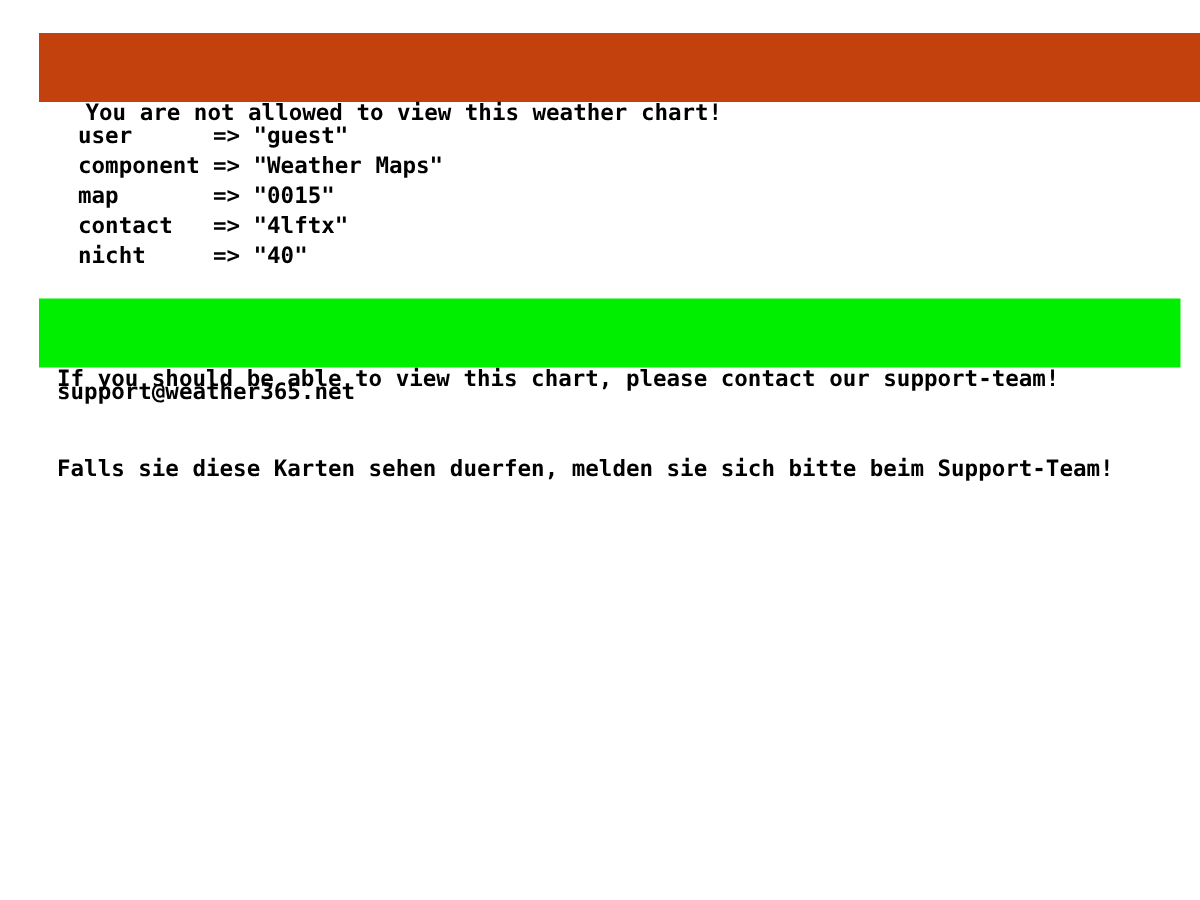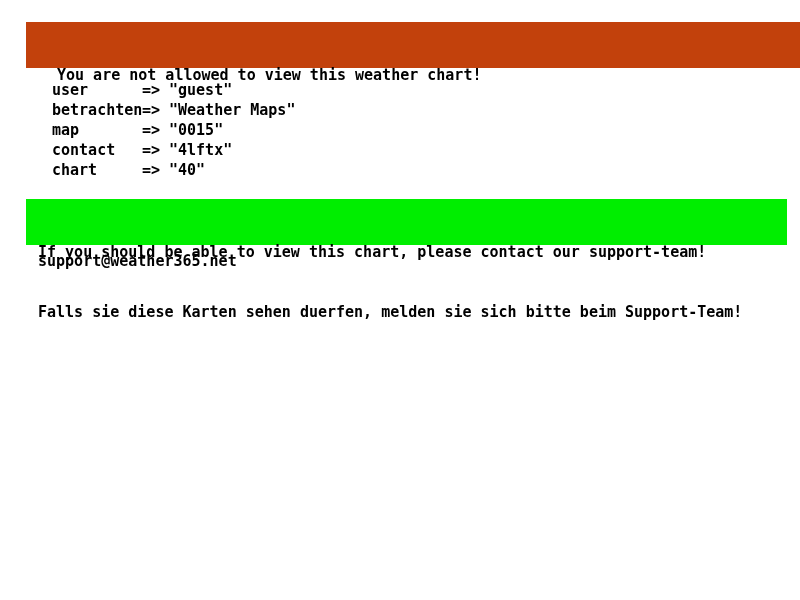--- a/index.html
+++ b/index.html
@@ -68,36 +68,36 @@
   <div class="line">You are not allowed to view this weather chart!</div>
 </div>
 
 <div class="details">
   <div class="kv-row">
     <span class="kv-key">user</span>
     <span class="kv-arrow">=&gt;</span>
     <span class="kv-value">"guest"</span>
   </div>
   <div class="kv-row">
-    <span class="kv-key">betrachten</span>
+    <span class="kv-key">component</span>
     <span class="kv-arrow">=&gt;</span>
     <span class="kv-value">"Weather Maps"</span>
   </div>
   <div class="kv-row">
     <span class="kv-key">map</span>
     <span class="kv-arrow">=&gt;</span>
     <span class="kv-value">"0015"</span>
   </div>
   <div class="kv-row">
     <span class="kv-key">contact</span>
     <span class="kv-arrow">=&gt;</span>
     <span class="kv-value">"4lftx"</span>
   </div>
   <div class="kv-row">
-    <span class="kv-key">chart</span>
+    <span class="kv-key">nicht</span>
     <span class="kv-arrow">=&gt;</span>
     <span class="kv-value">"40"</span>
   </div>
 </div>
 
 <div class="banner banner-green" style="background: rgb(0, 238, 0);">
   <div class="line">If you should be able to view this chart, please contact our support-team!</div>
   <div class="line">Falls sie diese Karten sehen duerfen, melden sie sich bitte beim Support-Team!</div>
 </div>
 

